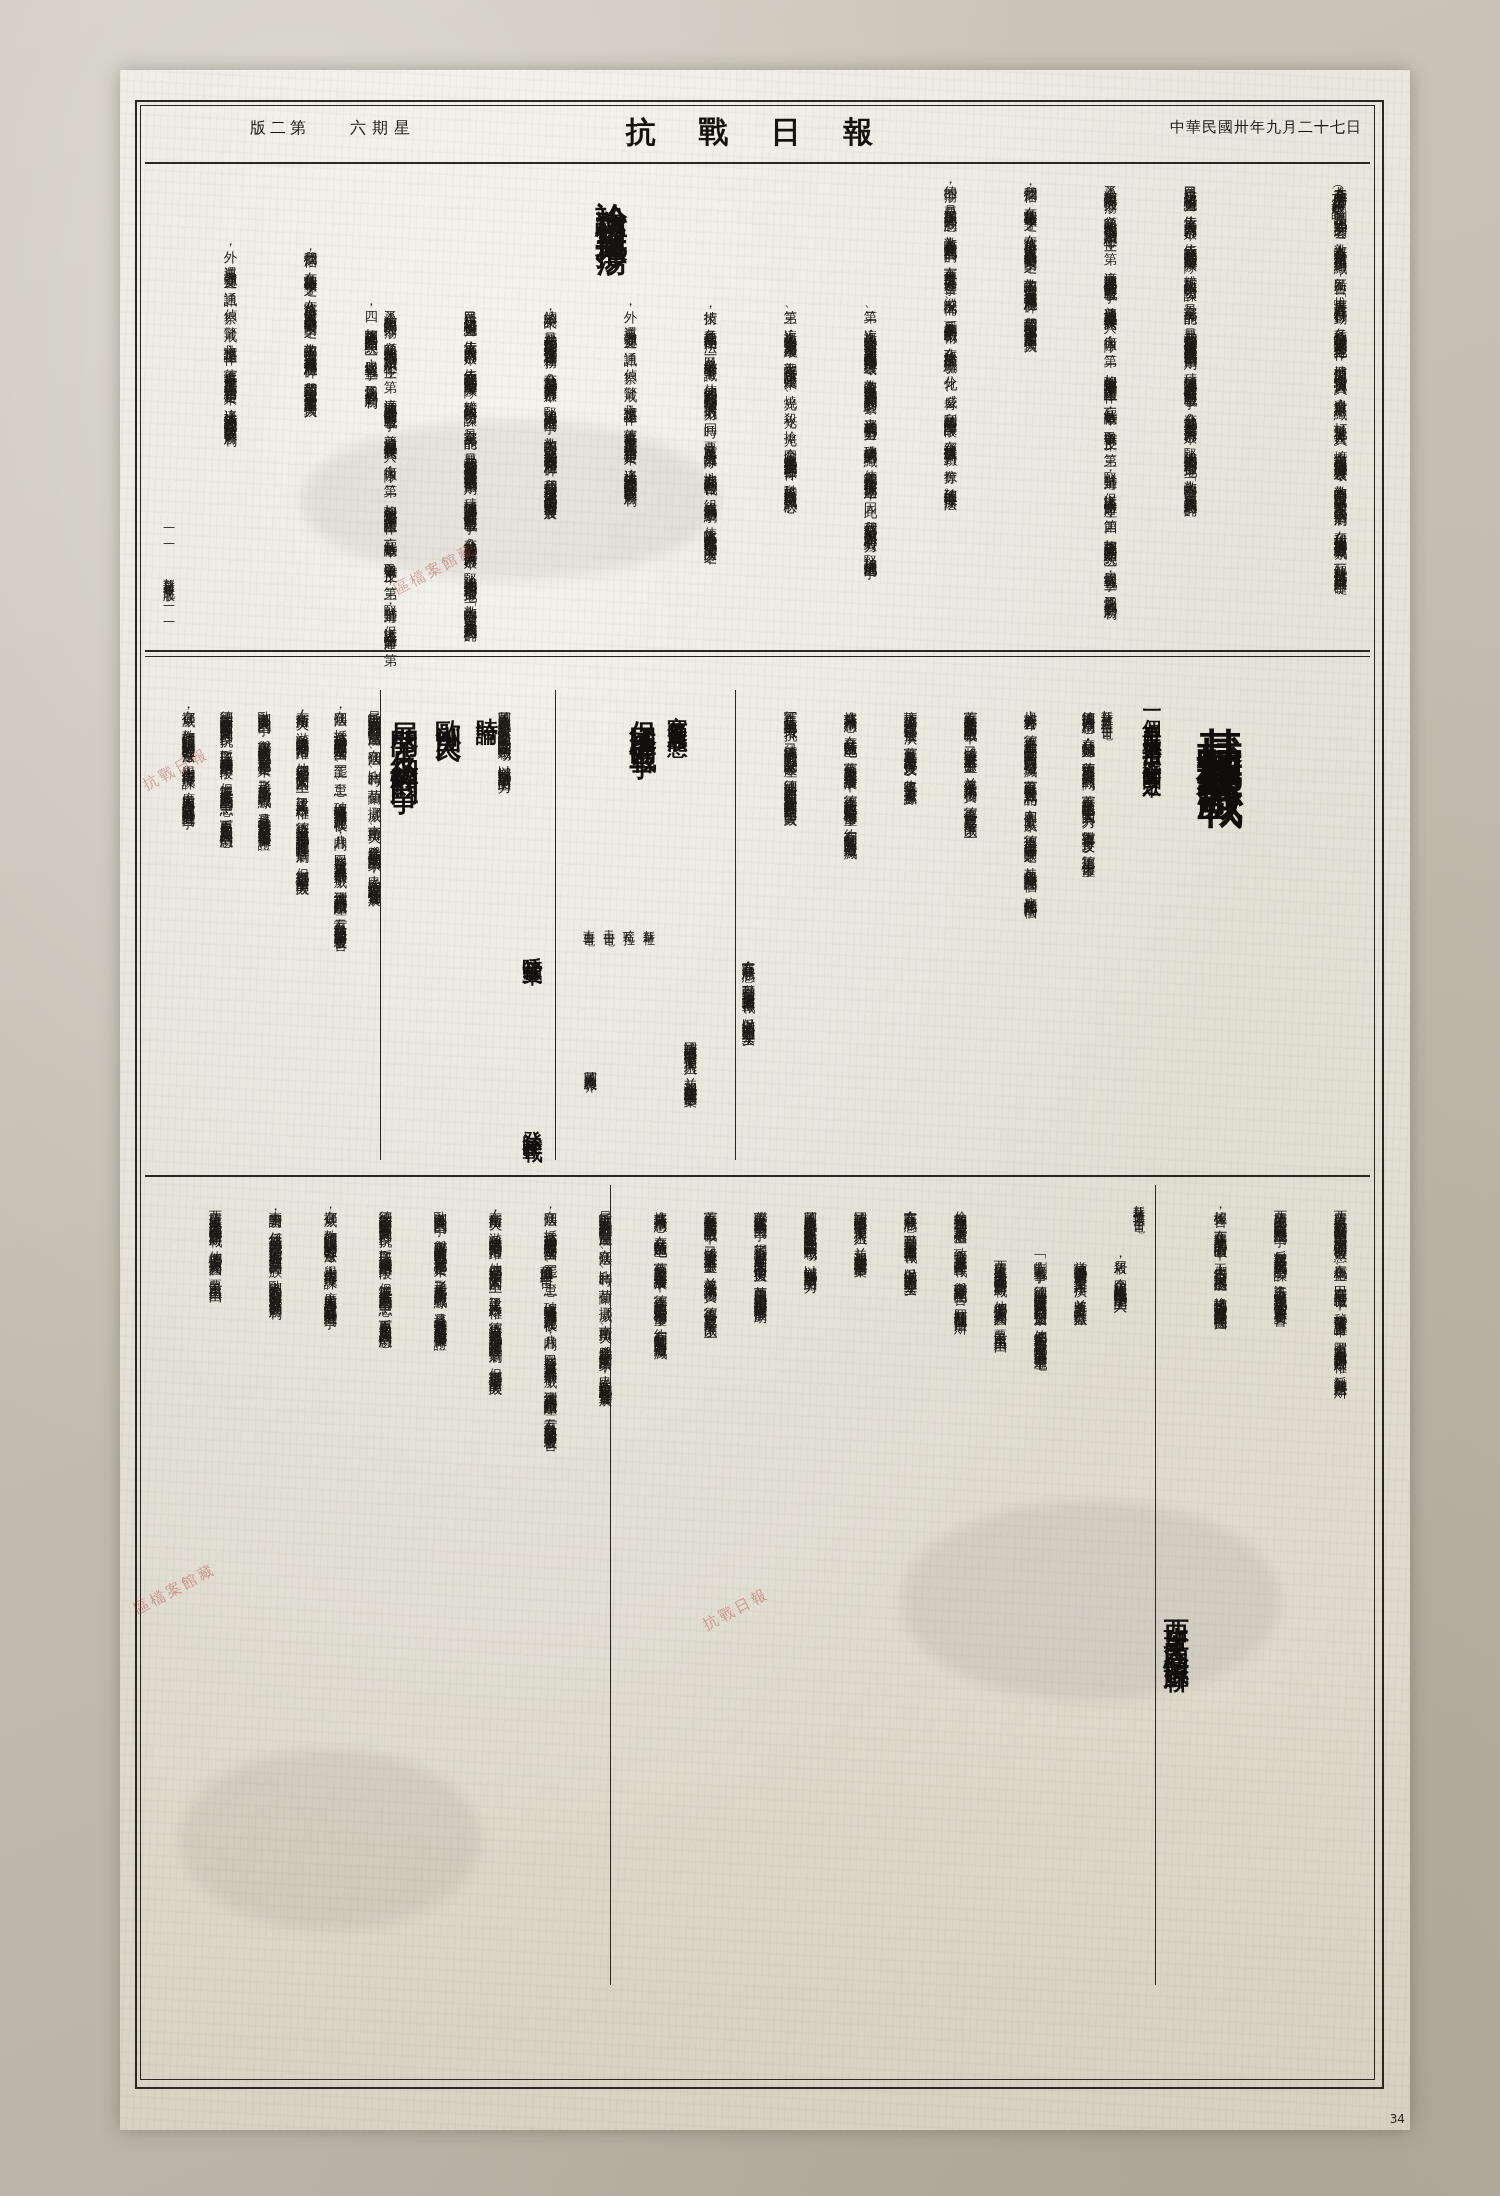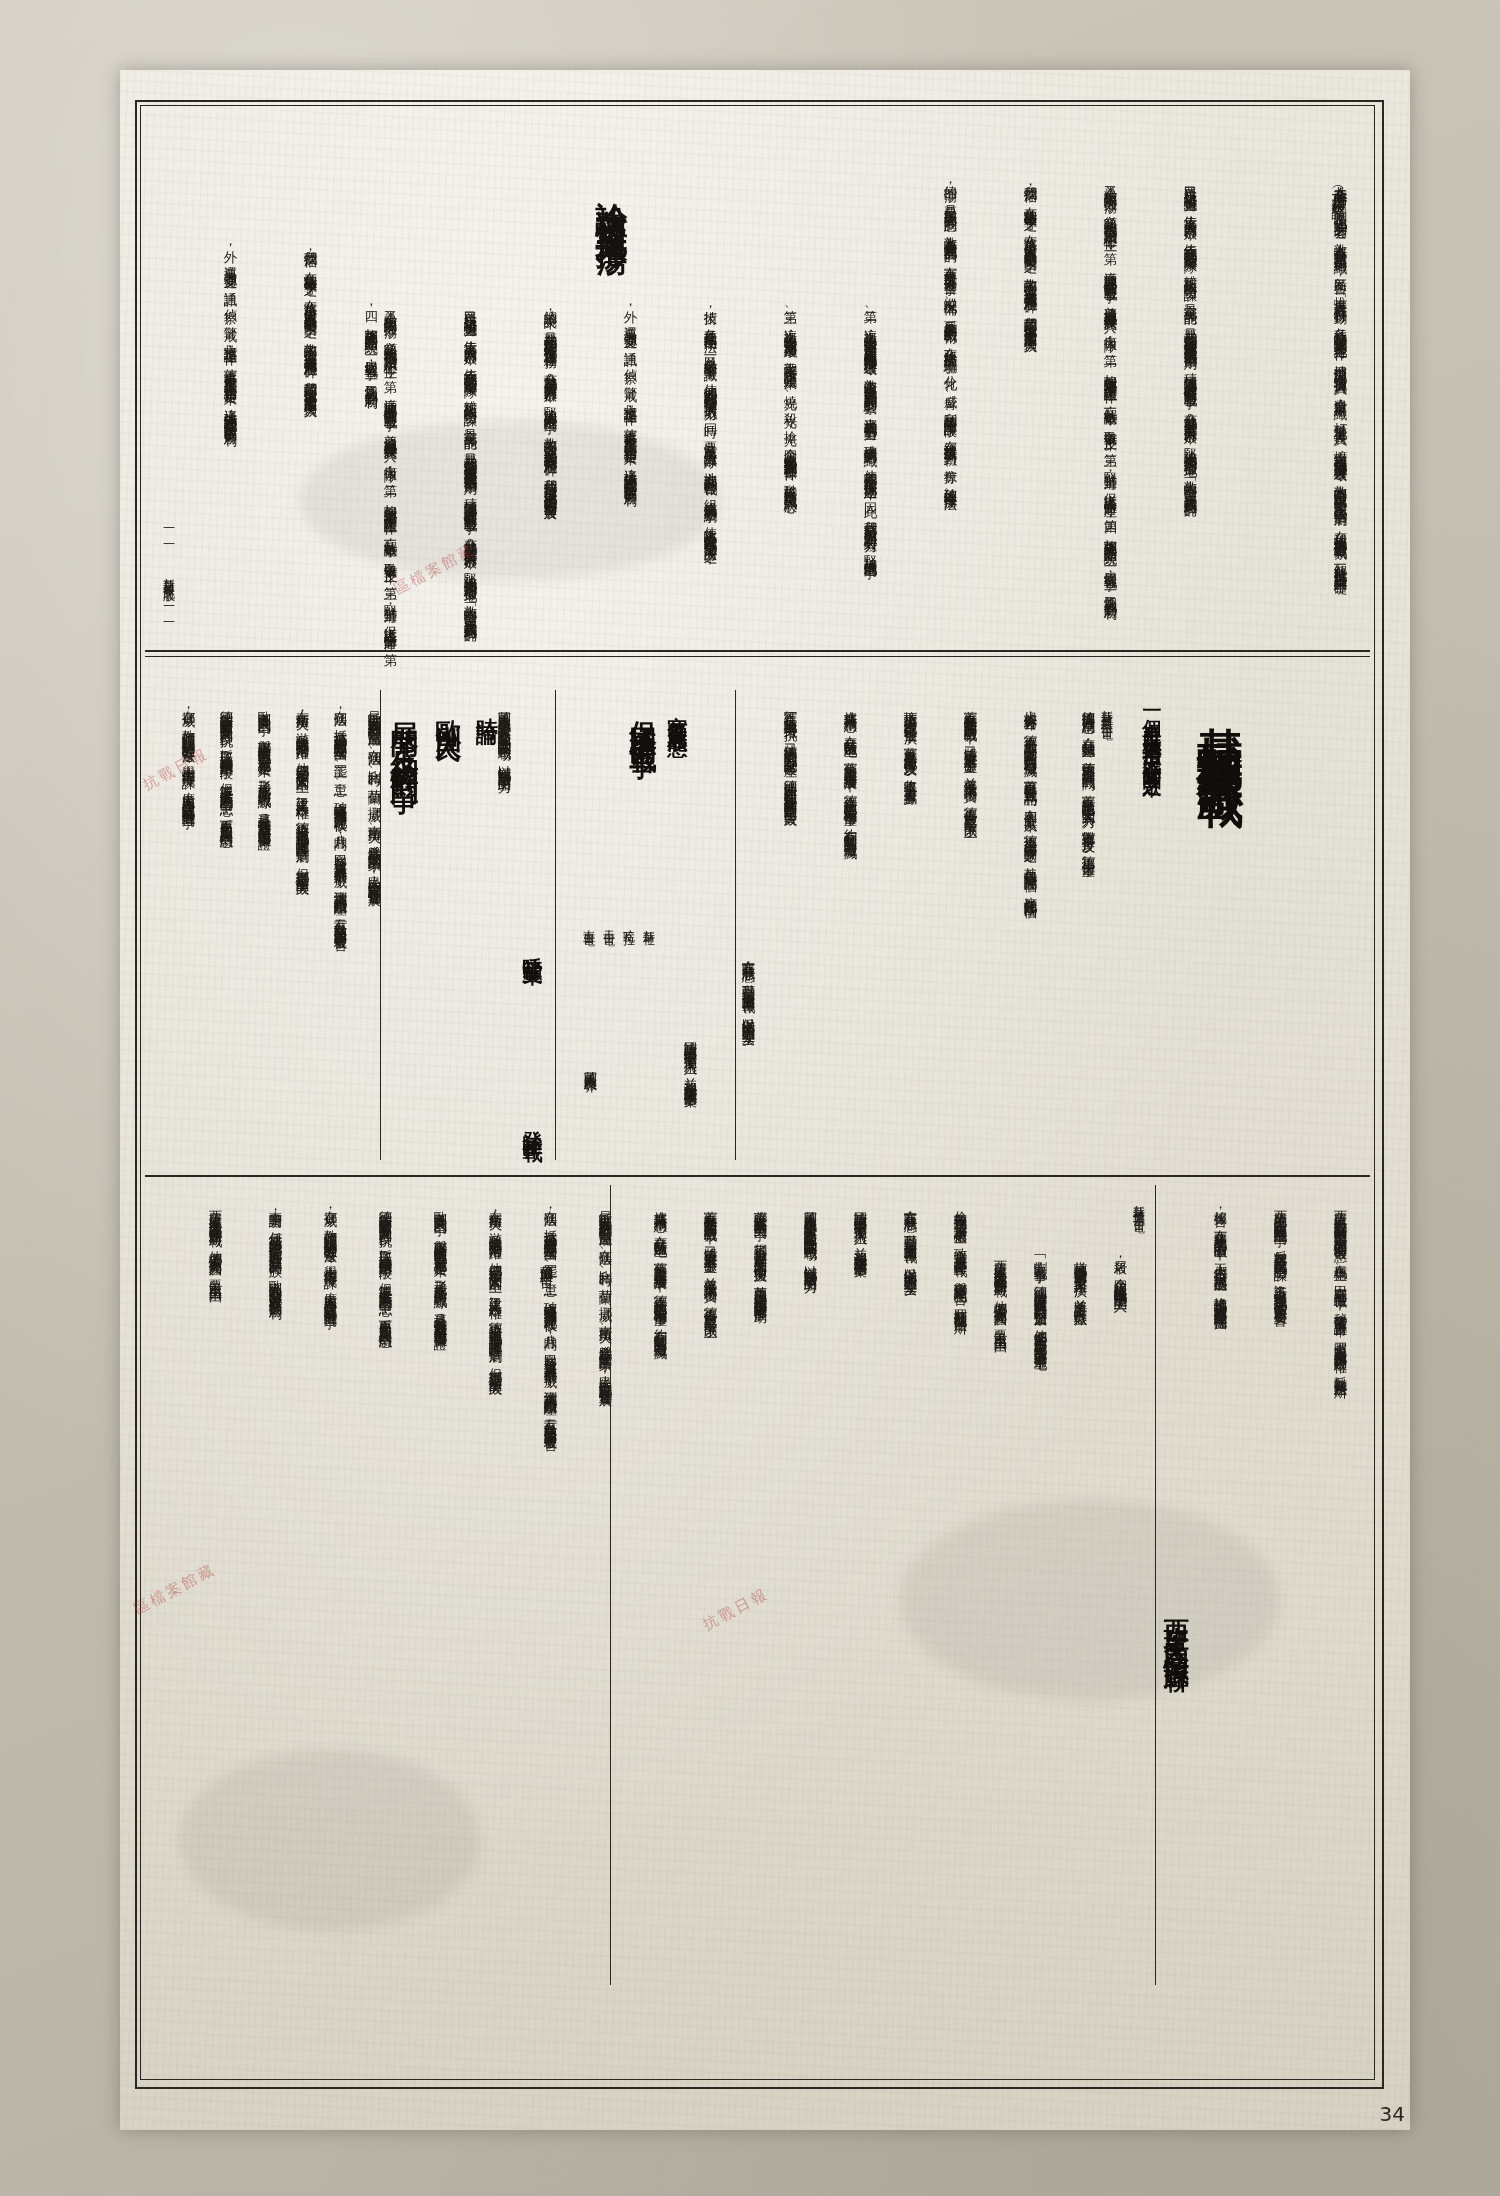--- a/index.html
+++ b/index.html
@@ -64,39 +64,45 @@
   .h-hujk{left:520px;top:940px;height:150px;font-size:20px;letter-spacing:4px;}
   .h-denglu{left:520px;top:1115px;height:130px;font-size:20px;letter-spacing:4px;}
   .h-ouzhou{left:432px;top:700px;height:140px;font-size:26px;letter-spacing:6px;}
   .h-zhankai{left:385px;top:700px;height:360px;font-size:28px;letter-spacing:8px;}
   .h-shilun{left:472px;top:700px;height:110px;font-size:22px;letter-spacing:5px;}
   .h-xiban{left:1160px;top:1600px;height:240px;font-size:25px;letter-spacing:6px;}
 
   .hl-sweep{position:absolute;left:590px;top:175px;height:260px;font-size:32px;font-weight:bold;letter-spacing:6px;color:#15120f;}
 
   .stamp{position:absolute;color:rgba(170,40,40,0.38);font-size:15px;letter-spacing:3px;transform:rotate(-28deg);}
-  .pagenum{position:absolute;right:95px;bottom:70px;font-size:20px;color:#2a2620;}
+  .pagenum{position:absolute;right:95px;bottom:70px;font-size:12px;color:#2a2620;}
 
   .byline{position:absolute;font-size:12px;letter-spacing:2px;color:#1d1a16;}
 
   .smear{position:absolute;border-radius:50%;background:rgba(110,100,85,0.10);filter:blur(6px);}
 </style>
 </head>
 <body>
 
 <div class="page">
   <div class="paper"></div>
 
   <div class="smear" style="left:300px;top:420px;width:420px;height:160px;"></div>
   <div class="smear" style="left:900px;top:1500px;width:380px;height:200px;"></div>
   <div class="smear" style="left:180px;top:1750px;width:300px;height:180px;"></div>
 
   <div class="frame-outer"></div>
   <div class="frame-inner"></div>
 
+  <div class="masthead">
+    <div class="mh-page">版二第</div>
+    <div class="mh-issue">六期星</div>
+    <div class="mh-title">抗 戰 日 報</div>
+    <div class="mh-date">中華民國卅年九月二十七日</div>
+  </div>
 
   <div class="hl-sweep v">論粉碎日寇大掃蕩</div>
 
   <div class="col v" style="left:1200px;top:175px;height:470px;width:150px;">共產在政治方面，則是「強化治安」的老套，敵人在進攻時並搞起了偽組織、新民會，推廣「長」進行特務行動，各種特務機關派人到各地方工作，搜捕登記人口與逮捕抗日人員，脅迫群眾組織，打擊地方工作人員，擴大對我根據地的威脅與破壞。敵人的企圖是以軍事「掃蕩」配合政治「清剿」，在我根據地內製造恐怖氣氛，瓦解我抗日民主政權的基礎。</div>
   <div class="col v" style="left:1120px;top:175px;height:470px;width:80px;">民眾抗日敵後組織力量，依靠廣大的人民群眾，依靠我們堅強的黨與軍隊，粉碎敵人的一切陰謀，是完全可能的。只要我們能夠正確地運用游擊戰爭的戰術原則，積極地開展廣泛的群眾性的游擊戰爭，充分地發動與武裝廣大人民群眾，堅決地保衛我們的根據地，敵人的「掃蕩」是一定要被我們粉碎的。</div>
   <div class="col v" style="left:1040px;top:175px;height:470px;width:80px;">為了粉碎敵人的大掃蕩，必須堅決地執行下列幾項中心工作：第一，廣泛地開展群眾性的游擊戰爭，普遍地組織與發展民兵、自衛隊；第二，加強對敵偽軍工作與敵區工作，瓦解敵偽軍，爭取偽軍反正；第三，堅壁清野，保護人民生命財產；第四，加強軍政民的團結與統一，一切服從戰爭，一切為了戰爭的勝利。</div>
   <div class="col v" style="left:960px;top:175px;height:470px;width:80px;">我們深信，在黨的正確領導之下，在八路軍與廣大人民群眾的英勇奮鬥之下，敵人的大掃蕩一定會被我們徹底粉碎，我們的根據地一定會更加鞏固與擴大。</div>
 
   <div class="col v" style="left:880px;top:175px;height:470px;width:80px;">的掃蕩，是要加以很大的注意的。敵人為著要達到他的目的，在軍事上採取了分進合擊、縱深配備、反覆搜剿的新的戰術，在政治上採取了欺騙、分化、威脅、利誘等等的陰謀手段，在經濟上採取了封鎖、掠奪、破壞的毒辣辦法。</div>
   <div class="col v" style="left:800px;top:300px;height:345px;width:80px;">第二、這次敵人的大掃蕩更加注重對我根據地的摧毀與破壞。敵人企圖以反覆的清剿與長期的駐紮，來消耗我們的力量，破壞我們的組織，使我們不能在根據地內立足。因此，我們必須以最大的決心與毅力，堅持根據地的鬥爭。</div>

